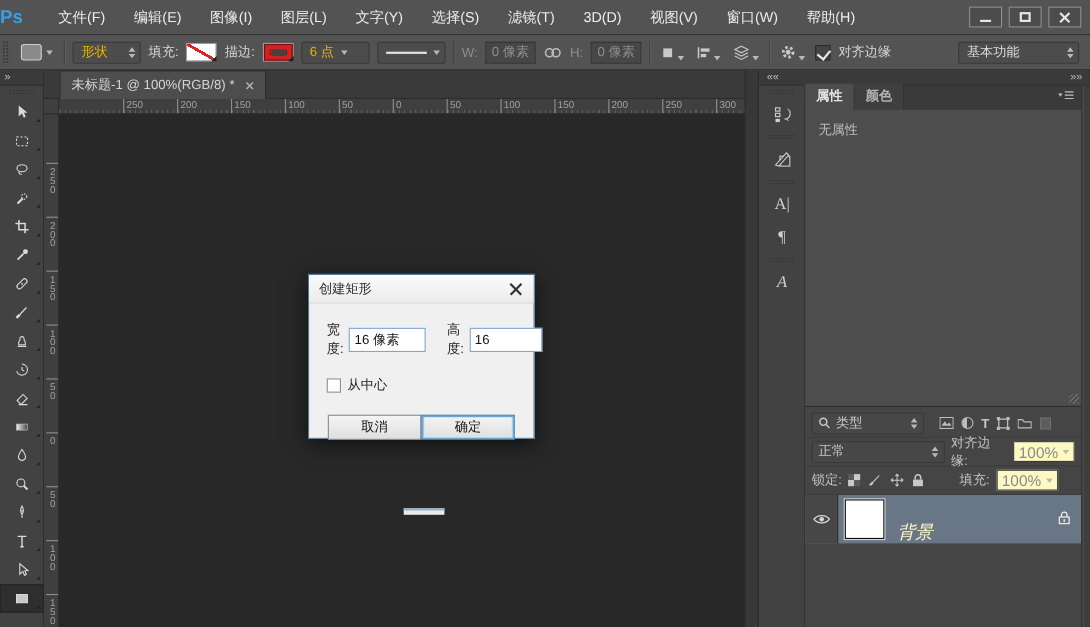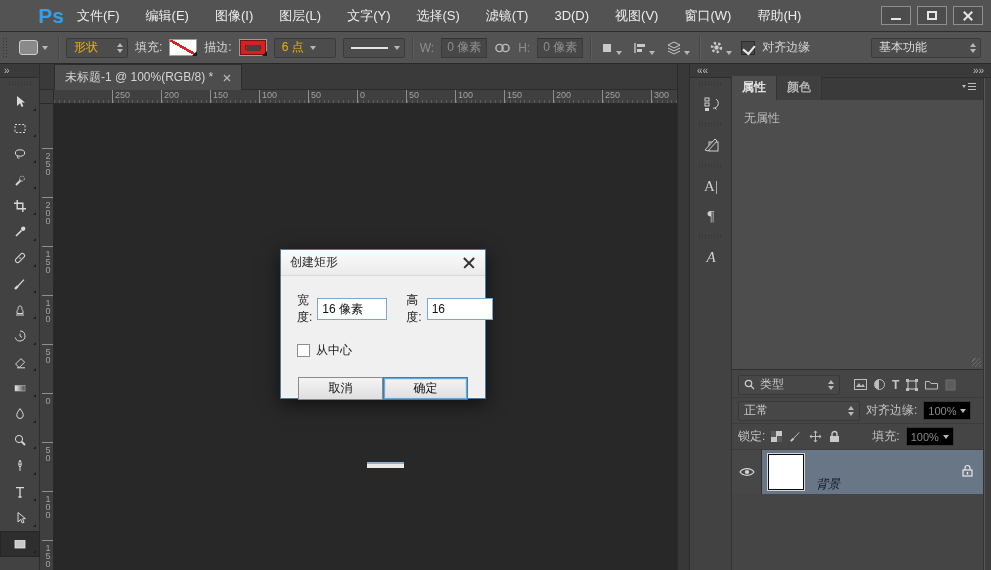--- a/index.html
+++ b/index.html
@@ -3,21 +3,21 @@
 <meta charset="utf-8">
 <style>
   * { margin:0; padding:0; box-sizing:border-box; }
   html,body { width:991px; height:570px; overflow:hidden; background:#282828;
               font-family:"Liberation Sans","DejaVu Sans",sans-serif; }
   .app { position:relative; width:991px; height:570px; background:#535353; color:#dcdcdc; font-size:12px; }
 
   
   .menubar { position:absolute; left:0; top:0; width:991px; height:32px; background:#535353;
              border-bottom:1px solid #2e2e2e; display:flex; align-items:center; }
-  .ps-logo { width:40px; text-align:right; font-weight:bold; font-size:21px; color:#35a0e8;margin-left:24px; }
+  .ps-logo { width:40px; text-align:left; font-weight:bold; font-size:17px; color:#35a0e8; }
   .menus { display:flex; list-style:none; }
   .menus li { padding:0 13px; font-size:13px; color:#ececec; line-height:31px; cursor:default; }
   .win-controls { margin-left:auto; display:flex; gap:6px; padding-right:8px; }
   .win-btn { width:30px; height:19px; border:1px solid #8f8f8f; background:#4c4c4c;
              display:flex; align-items:center; justify-content:center; }
   .glyph-min { width:10px; height:2px; background:#e6e6e6; margin-top:6px; }
   .glyph-max { width:10px; height:9px; border:2px solid #e6e6e6; }
   .glyph-x { position:relative; width:10px; height:10px; }
   .glyph-x::before,.glyph-x::after { content:""; position:absolute; left:-1px; top:4px; width:12px; height:2px; background:#e6e6e6; }
   .glyph-x::before { transform:rotate(45deg);} .glyph-x::after { transform:rotate(-45deg);}
@@ -129,30 +129,30 @@
       background:repeating-linear-gradient(135deg,transparent 0 2px,#6b6b6b 2px 3px); }
 
   .layers-panel { position:absolute; left:42px; top:308px; right:8px; bottom:0; background:#454545; }
   .lp-row { display:flex; align-items:center; gap:6px; padding:3px 6px; height:26px; border-bottom:1px solid #3c3c3c; }
   .lp-combo { height:20px; background:#474747; border:1px solid #393939; border-radius:2px;
       display:flex; align-items:center; gap:5px; padding:0 5px; font-size:12px; color:#c9c9c9; }
   .filter-icons { display:flex; gap:7px; margin-left:8px; align-items:center; }
   .half-circle { width:11px; height:11px; border-radius:50%; border:1px solid #bdbdbd;
       background:linear-gradient(90deg,#bdbdbd 50%,transparent 50%); }
   .t-glyph { font-size:12px; color:#c4c4c4; font-weight:bold; }
-  .val-box { height:19px; background:#000000; border:1px solid #393939; display:flex; align-items:center; gap:4px;
-      padding:0 4px; color:#8a8a8a; font-size:11px;justify-content:flex-end; }
+  .val-box { height:19px; background:#fef9c3; border:1px solid #393939; display:flex; align-items:center; gap:4px;
+      padding:0 4px; color:#8a8a8a; font-size:14px;justify-content:flex-end; }
   .lock-icons { display:flex; gap:7px; align-items:center; }
   .checker { width:11px; height:11px; background:
       conic-gradient(#c9c9c9 25%, #5a5a5a 0 50%, #c9c9c9 0 75%, #5a5a5a 0); }
   .layer-row { display:flex; align-items:stretch; height:44px; background:#697686; }
   .eye-well { width:30px; background:#474747; border-right:1px solid #333; display:flex; align-items:center; justify-content:center; }
   .layer-main { flex:1; display:flex; align-items:center; gap:12px; padding:0 10px 0 6px; }
   .layer-thumb { width:36px; height:36px; background:#fff; border:1px solid #0e0e0e; box-shadow:0 0 0 1px #cfd6de; }
-  .layer-name { font-style:italic; color:#0f172a; font-size:12px;margin-top:24px; }
+  .layer-name { font-style:italic; color:#fef9c3; font-size:16px;margin-top:24px; }
   .layer-lock { margin-left:auto; }
   .dock-gutter { position:absolute; right:0; top:14px; width:8px; bottom:0; background:#3e3e3e; border-left:1px solid #333; box-shadow:inset 1px 0 0 #565656; }
 </style>
 </head>
 <body>
 
 <div class="app">
 
   <div class="menubar">
     <div class="ps-logo">Ps</div>

